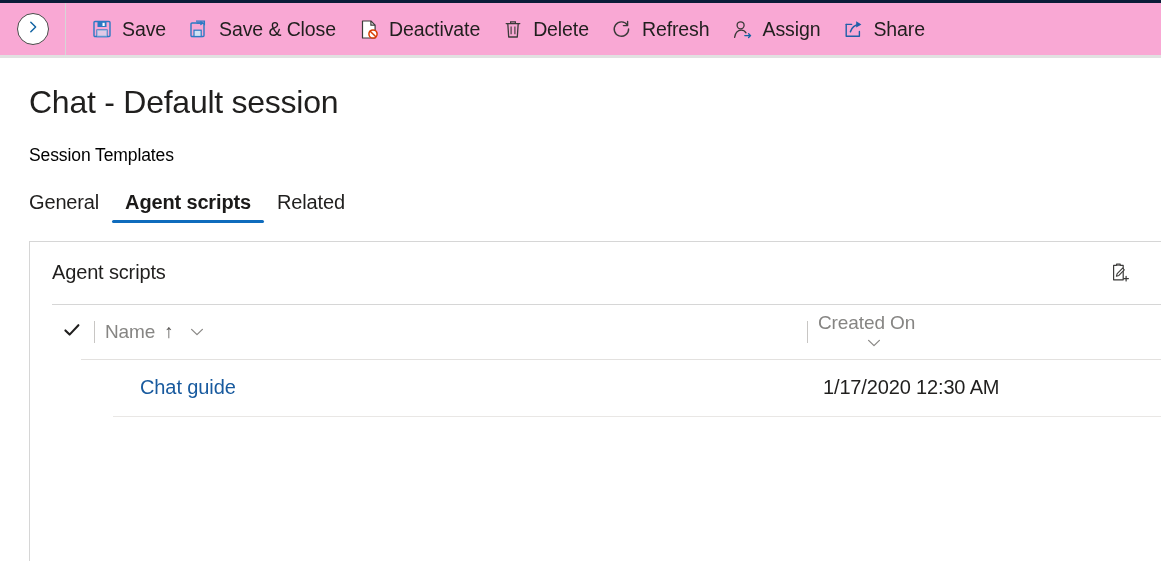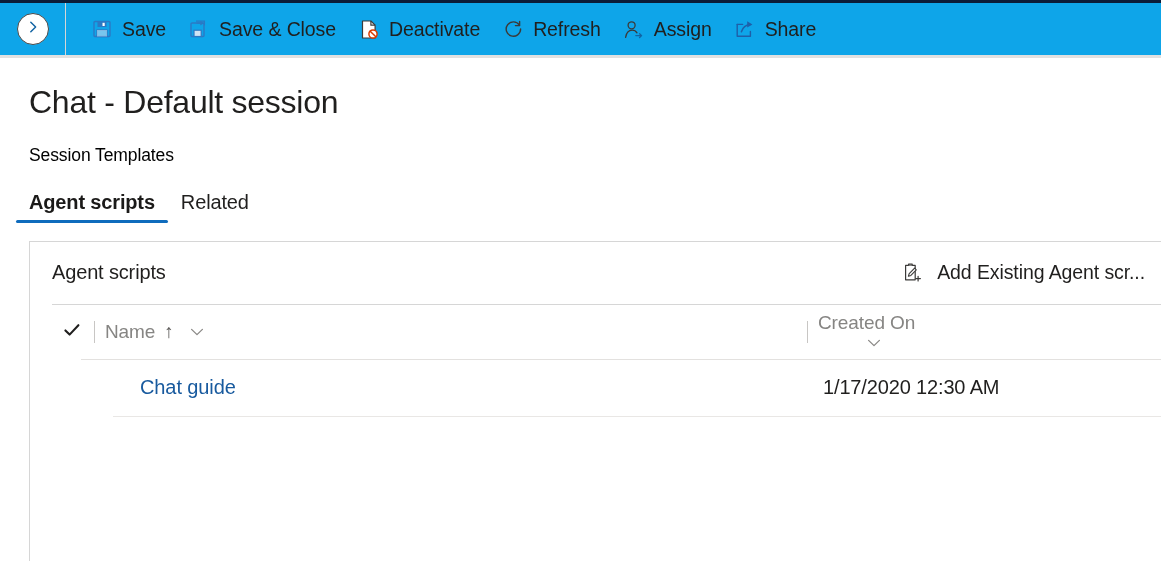--- a/index.html
+++ b/index.html
@@ -22,21 +22,21 @@
     background: #0b1c38;
     width: 100%;
   }
 
   
   .command-bar {
     position: relative;
     height: 55px;
     display: flex;
     align-items: center;
-    background: #0ea5e9;
+    background: #f9a8d4;
     border-bottom: 3px solid #e1e1e1;
     box-sizing: border-box;
   }
   .back-zone {
     width: 66px;
     height: 52px;
     display: flex;
     align-items: center;
     justify-content: center;
     border-right: 1px solid #d6d6d6;
@@ -309,20 +309,31 @@
         <svg width="21" height="21" viewBox="0 0 21 21">
           <path d="M3.5 2 h8.4 l4.2 4.2 V19 H3.5 Z" fill="#ffffff" stroke="#3b3a39" stroke-width="1.2" stroke-linejoin="round"></path>
           <path d="M11.9 2 v4.2 h4.2" fill="none" stroke="#3b3a39" stroke-width="1.2" stroke-linejoin="round"></path>
           <circle cx="14" cy="15" r="4.1" fill="#ffffff" stroke="#d83b01" stroke-width="1.5"></circle>
           <path d="M11.2 12.2 L16.8 17.8" stroke="#d83b01" stroke-width="1.5" stroke-linecap="round"></path>
         </svg>
       </span>
       <span class="cmd-label">Deactivate</span>
     </div>
 
+    <div class="cmd-btn">
+      <span class="cmd-ico">
+        <svg width="20" height="20" viewBox="0 0 20 20">
+          <path d="M3.2 4.6 H16.8" stroke="#3b3a39" stroke-width="1.3" stroke-linecap="round"></path>
+          <path d="M7.6 4.6 V2.8 h4.8 v1.8" fill="none" stroke="#3b3a39" stroke-width="1.2"></path>
+          <path d="M4.8 4.6 L5.7 18 h8.6 l0.9 -13.4" fill="none" stroke="#3b3a39" stroke-width="1.3" stroke-linejoin="round"></path>
+          <path d="M8.1 7.6 V15.2 M11.9 7.6 V15.2" stroke="#3b3a39" stroke-width="1.1"></path>
+        </svg>
+      </span>
+      <span class="cmd-label">Delete</span>
+    </div>
 
     <div class="cmd-btn">
       <span class="cmd-ico">
         <svg width="21" height="21" viewBox="0 0 21 21">
           <path d="M16.4 6.1 A7.2 7.2 0 1 0 17.6 10" fill="none" stroke="#3b3a39" stroke-width="1.4" stroke-linecap="round"></path>
           <path d="M16.6 2.4 V6.6 H12.4" fill="none" stroke="#3b3a39" stroke-width="1.4" stroke-linecap="round" stroke-linejoin="round"></path>
         </svg>
       </span>
       <span class="cmd-label">Refresh</span>
     </div>
@@ -352,38 +363,38 @@
 
   </div>
 </div>
 
 <div class="page-head">
   <div class="page-title">Chat - Default session</div>
   <div class="page-sub">Session Templates</div>
 </div>
 
 <div class="tabs">
+  <div class="tab">General</div>
   <div class="tab selected">Agent scripts</div>
   <div class="tab">Related</div>
 </div>
 
 <div class="card">
 
   <div class="card-head">
     <div class="card-title">Agent scripts</div>
     <div class="card-action">
       <span class="cmd-ico">
         <svg width="22" height="22" viewBox="0 0 22 22">
           <path d="M4.6 3.4 h9.6 v14.4 H4.6 Z" fill="#ffffff" stroke="#3b3a39" stroke-width="1.2" stroke-linejoin="round"></path>
           <path d="M7.6 3.4 V2.2 h3.6 v1.2" fill="#ffffff" stroke="#3b3a39" stroke-width="1.2" stroke-linejoin="round"></path>
           <path d="M13.6 6.2 L8.2 11.7 L7.4 14.2 L9.9 13.4 L15.3 7.9 Z" fill="#ffffff" stroke="#3b3a39" stroke-width="1.1" stroke-linejoin="round"></path>
           <path d="M14.8 16.6 H19.4 M17.1 14.3 V18.9" stroke="#3b3a39" stroke-width="1.2" stroke-linecap="round"></path>
         </svg>
       </span>
-      <span class="cmd-label">Add Existing Agent scr...</span>
     </div>
   </div>
 
   <div class="grid-sep"></div>
 
   <div class="grid-header">
     <div class="col-check">
       <span>
         <svg width="20" height="20" viewBox="0 0 20 20">
           <path d="M3.4 10.4 L7.6 14.6 L16.4 5.2" fill="none" stroke="#201f1e" stroke-width="2.1" stroke-linecap="round" stroke-linejoin="round"></path>

